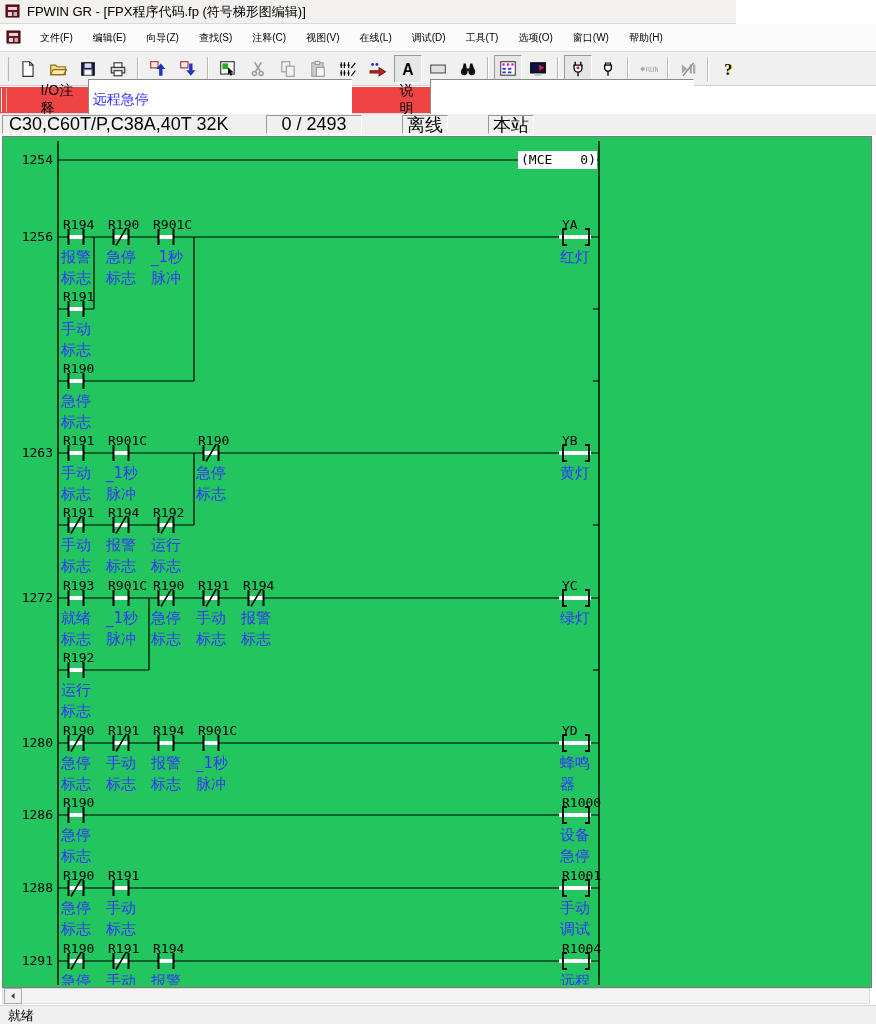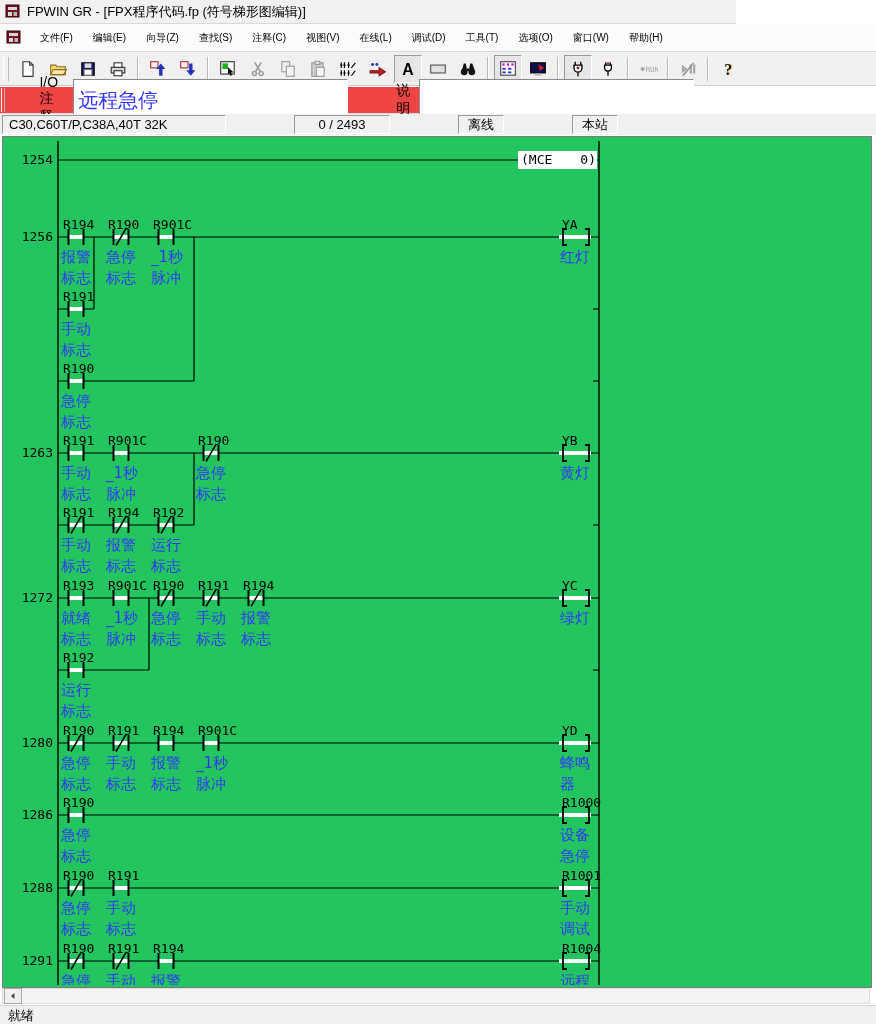--- a/index.html
+++ b/index.html
@@ -21,26 +21,26 @@
   .tbtn{width:26px;height:26px;display:flex;align-items:center;justify-content:center;
         border:1px solid transparent;margin:0 1px;background:transparent;}
   .tbtn.pressed{border-color:#9a9a9a #ffffff #ffffff #9a9a9a;background:#e6e6e6;}
   .tsep{width:0;height:24px;border-left:1px solid #b9b9b9;border-right:1px solid #ffffff;margin:0 4px;}
   
   .commentbar{position:absolute;left:0;top:87px;width:694px;height:26px;background:#ef4444;
               border-bottom:1px solid #dadada;display:flex;align-items:center;font-size:14px;}
   .cb-label{margin:0 6px 0 0;}
   .cb-label.first{margin-left:30px;}
   .cb-input{height:18px;background:#fff;border:1px solid;border-color:#8a8a8a #fff #fff #8a8a8a;
-            font-size:20px;padding:11px 4px;font-family:inherit;}
+            font-size:14px;padding:11px 4px;font-family:inherit;}
   #io-input{width:288px;color:#3333ff;}
   #desc-input{width:288px;color:#3333ff;}
   
   .statusrow{position:absolute;left:0;top:114px;width:876px;height:21px;background:#f0f0f0;
-             display:flex;align-items:stretch;font-size:13px;gap:28px;}
+             display:flex;align-items:stretch;font-size:18px;}
   .seg{border:1px solid;border-color:#9a9a9a #ffffff #ffffff #9a9a9a;margin:1px 2px;
        display:flex;align-items:center;padding:0 6px;white-space:nowrap;}
   .seg.center{justify-content:center;margin-left:38px;}
   
   .ladder-frame{position:absolute;left:2px;top:136px;width:868px;height:850px;
                 border:1px solid #7c7c7c;background:#22c55e;overflow:hidden;}
   .hscroll{position:absolute;left:2px;top:988px;width:868px;height:16px;background:#f4f4f4;
            border:1px solid #dcdcdc;box-sizing:border-box;display:flex;align-items:center;}
   .hbtn{width:16px;height:14px;background:#f0f0f0;border:1px solid #a8a8a8;display:flex;
         align-items:center;justify-content:center;font-size:8px;color:#555;margin-left:1px;}

